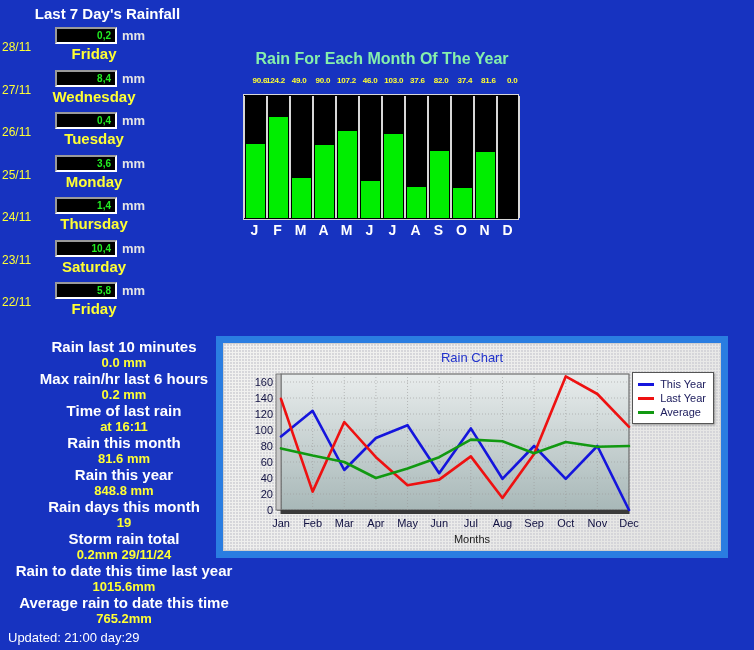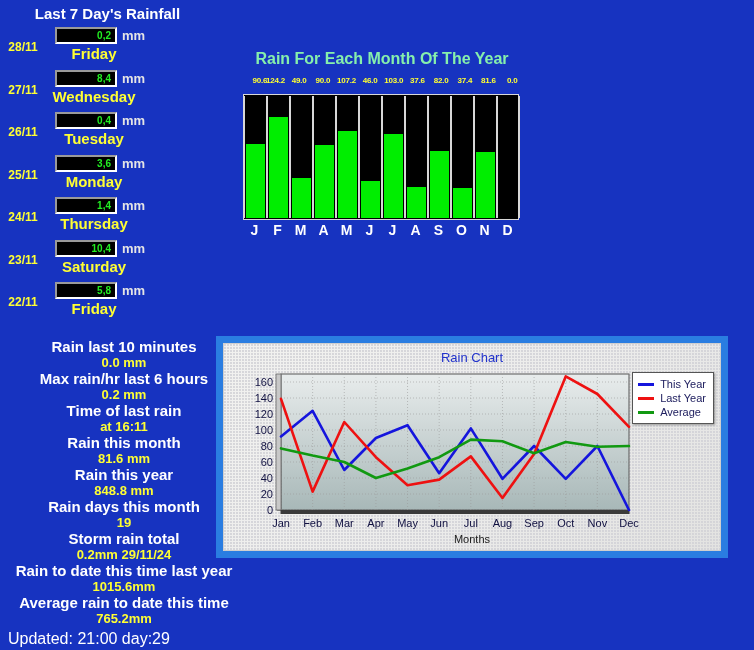--- a/index.html
+++ b/index.html
@@ -37,24 +37,24 @@
     position: absolute;
     left: 0;
     width: 215px;
     height: 42px;
   }
   .day-date {
     position: absolute;
     left: 2px;
     top: 14px;
     width: 42px;
-    text-align: center;
+    text-align: left;
     color: #ffff33;
     font-size: 12px;
-    font-weight: bold;
+    font-weight: normal;
   }
   .day-valbox {
     position: absolute;
     left: 55px;
     top: 1px;
     width: 62px;
     height: 17px;
     background: #000000;
     border-top: 2px solid #9a9a9a;
     border-left: 2px solid #9a9a9a;
@@ -112,21 +112,21 @@
     font-weight: bold;
     text-align: center;
     line-height: 15px;
     white-space: nowrap;
   }
   #updated-text {
     position: absolute;
     left: 8px;
     top: 630px;
     color: #ffffff;
-    font-size: 16px;
+    font-size: 13px;
     font-weight: normal;
   }
 
   
   #bar-chart-panel {
     position: absolute;
     left: 232px;
     top: 50px;
     width: 300px;
     height: 190px;

